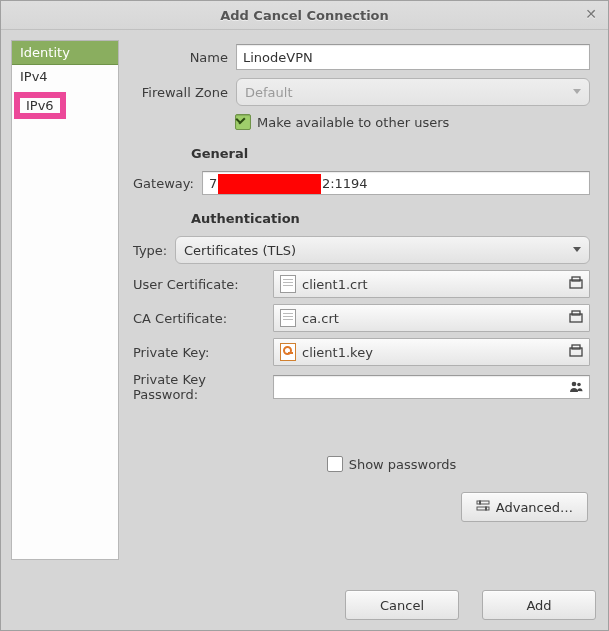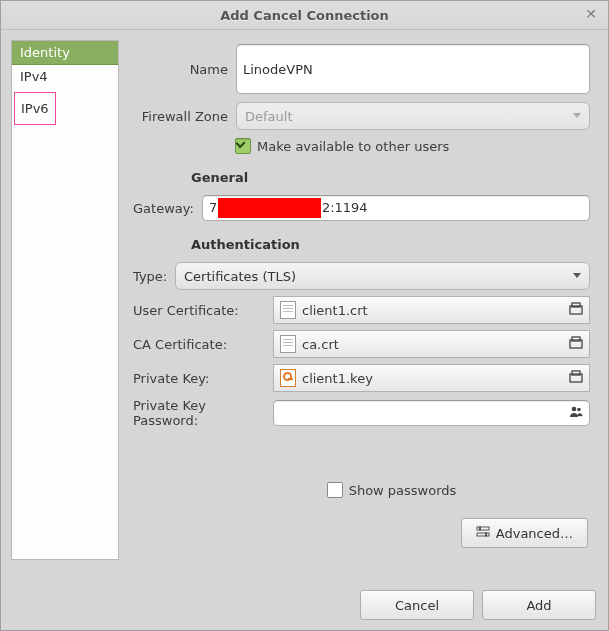--- a/index.html
+++ b/index.html
@@ -63,22 +63,22 @@
     color: #333;
   }
   .sidebar-item.header {
     background: #8aae5f;
     color: #fff;
     font-weight: normal;
     border-bottom: 1px solid #6f9349;
   }
   .ipv6-highlight {
     display: inline-block;
-    border: 1px solid #ec4899;
-    padding: 8px 6px;
+    border: 6px solid #ec4899;
+    padding: 0 6px;
     margin-left: -6px;
   }
   .content {
     flex: 1;
     padding: 4px 8px 0 8px;
   }
   .row {
     display: flex;
     align-items: center;
     margin-bottom: 8px;
@@ -87,22 +87,22 @@
     text-align: right;
     padding-right: 8px;
     color: #3c3c3c;
   }
   .label.top { width: 95px; }
   input.text {
     flex: 1;
     height: 24px;
     border: 1px solid #adadad;
     border-top-color: #9a9a9a;
-    border-radius: 5px;
-    padding: 12px 6px;
+    border-radius: 0;
+    padding: 0 6px;
     background: #fff;
     box-shadow: inset 0 1px 1px rgba(0,0,0,0.08);
     font: inherit;
     color: #333;
   }
   .select {
     flex: 1;
     height: 26px;
     border: 1px solid #b5b5b5;
     border-radius: 6px;
@@ -239,21 +239,21 @@
     padding: 0 14px;
     display:inline-flex; align-items:center; justify-content:center;
     color:#333;
     cursor:pointer;
     box-shadow: 0 1px 0 rgba(255,255,255,0.6) inset;
   }
   .btn .bicon { margin-right:6px; }
   .footer {
     position:absolute;
     bottom:10px; right:12px;
-    display:flex; gap:8px;
+    display:flex; gap:23px;
   }
 </style>
 </head>
 <body>
 
 <div class="window">
 
   <div class="titlebar">
     <span>Add Cancel Connection</span>
     <div class="close">✕</div>

